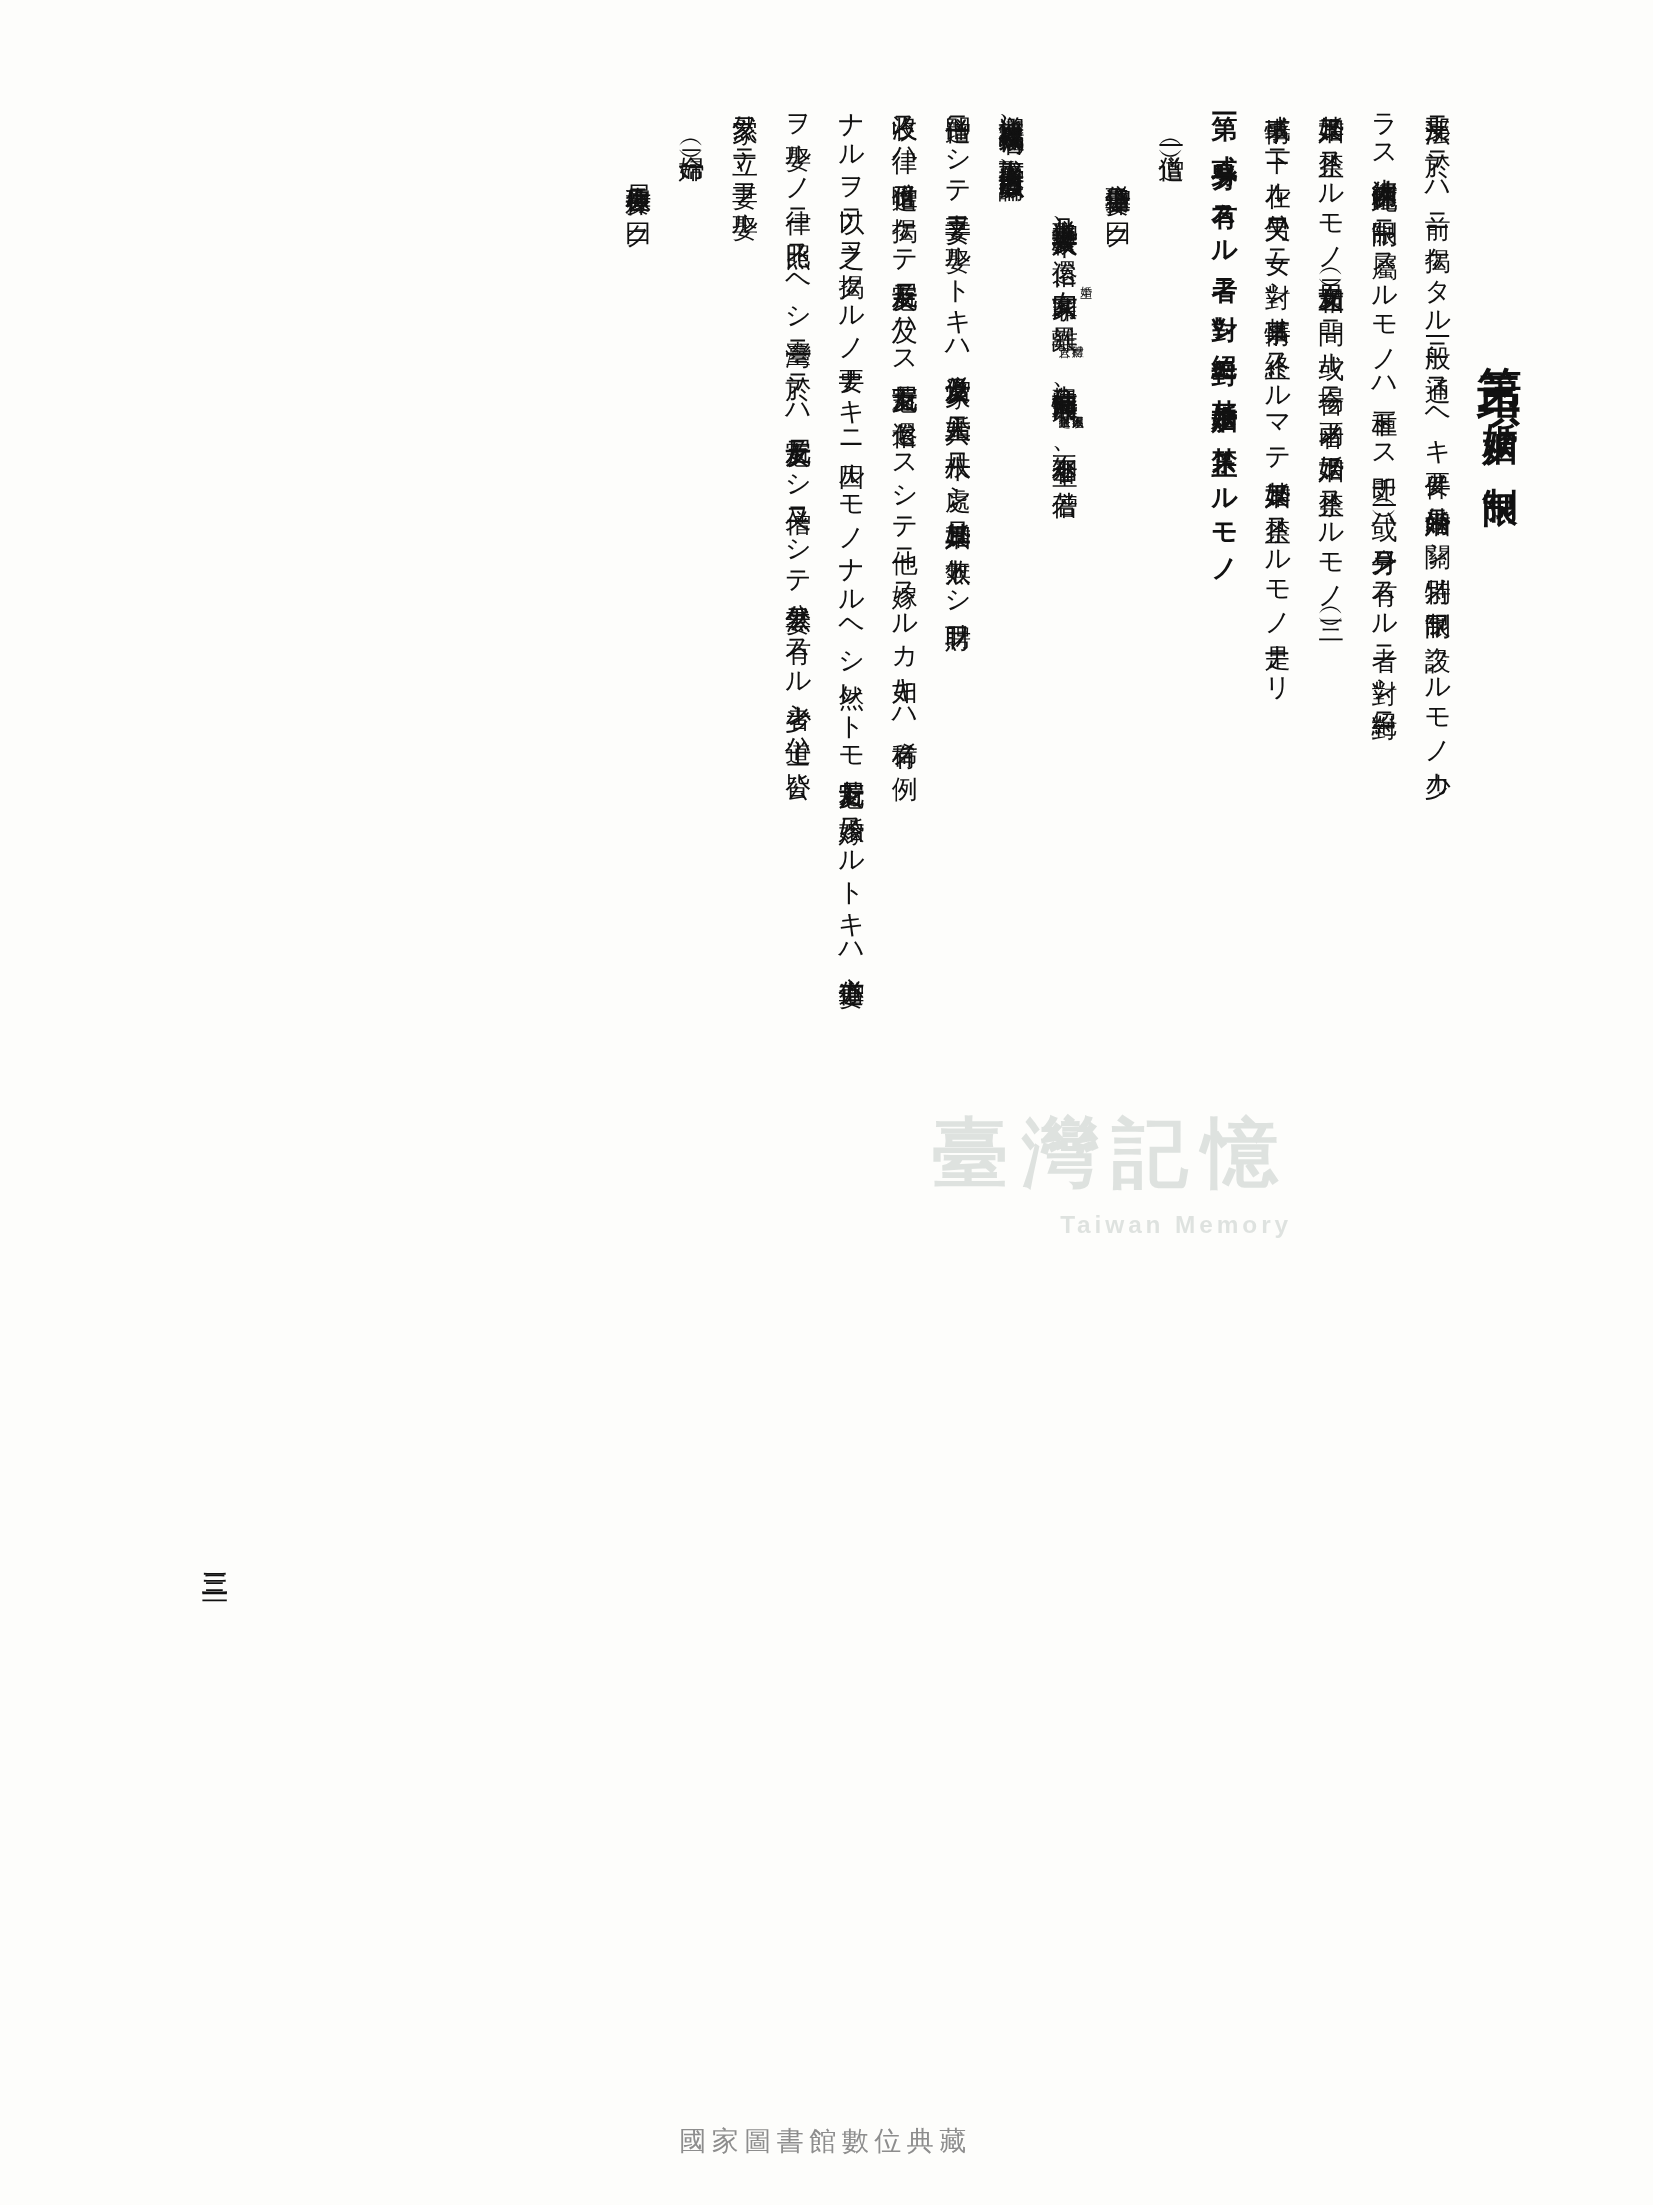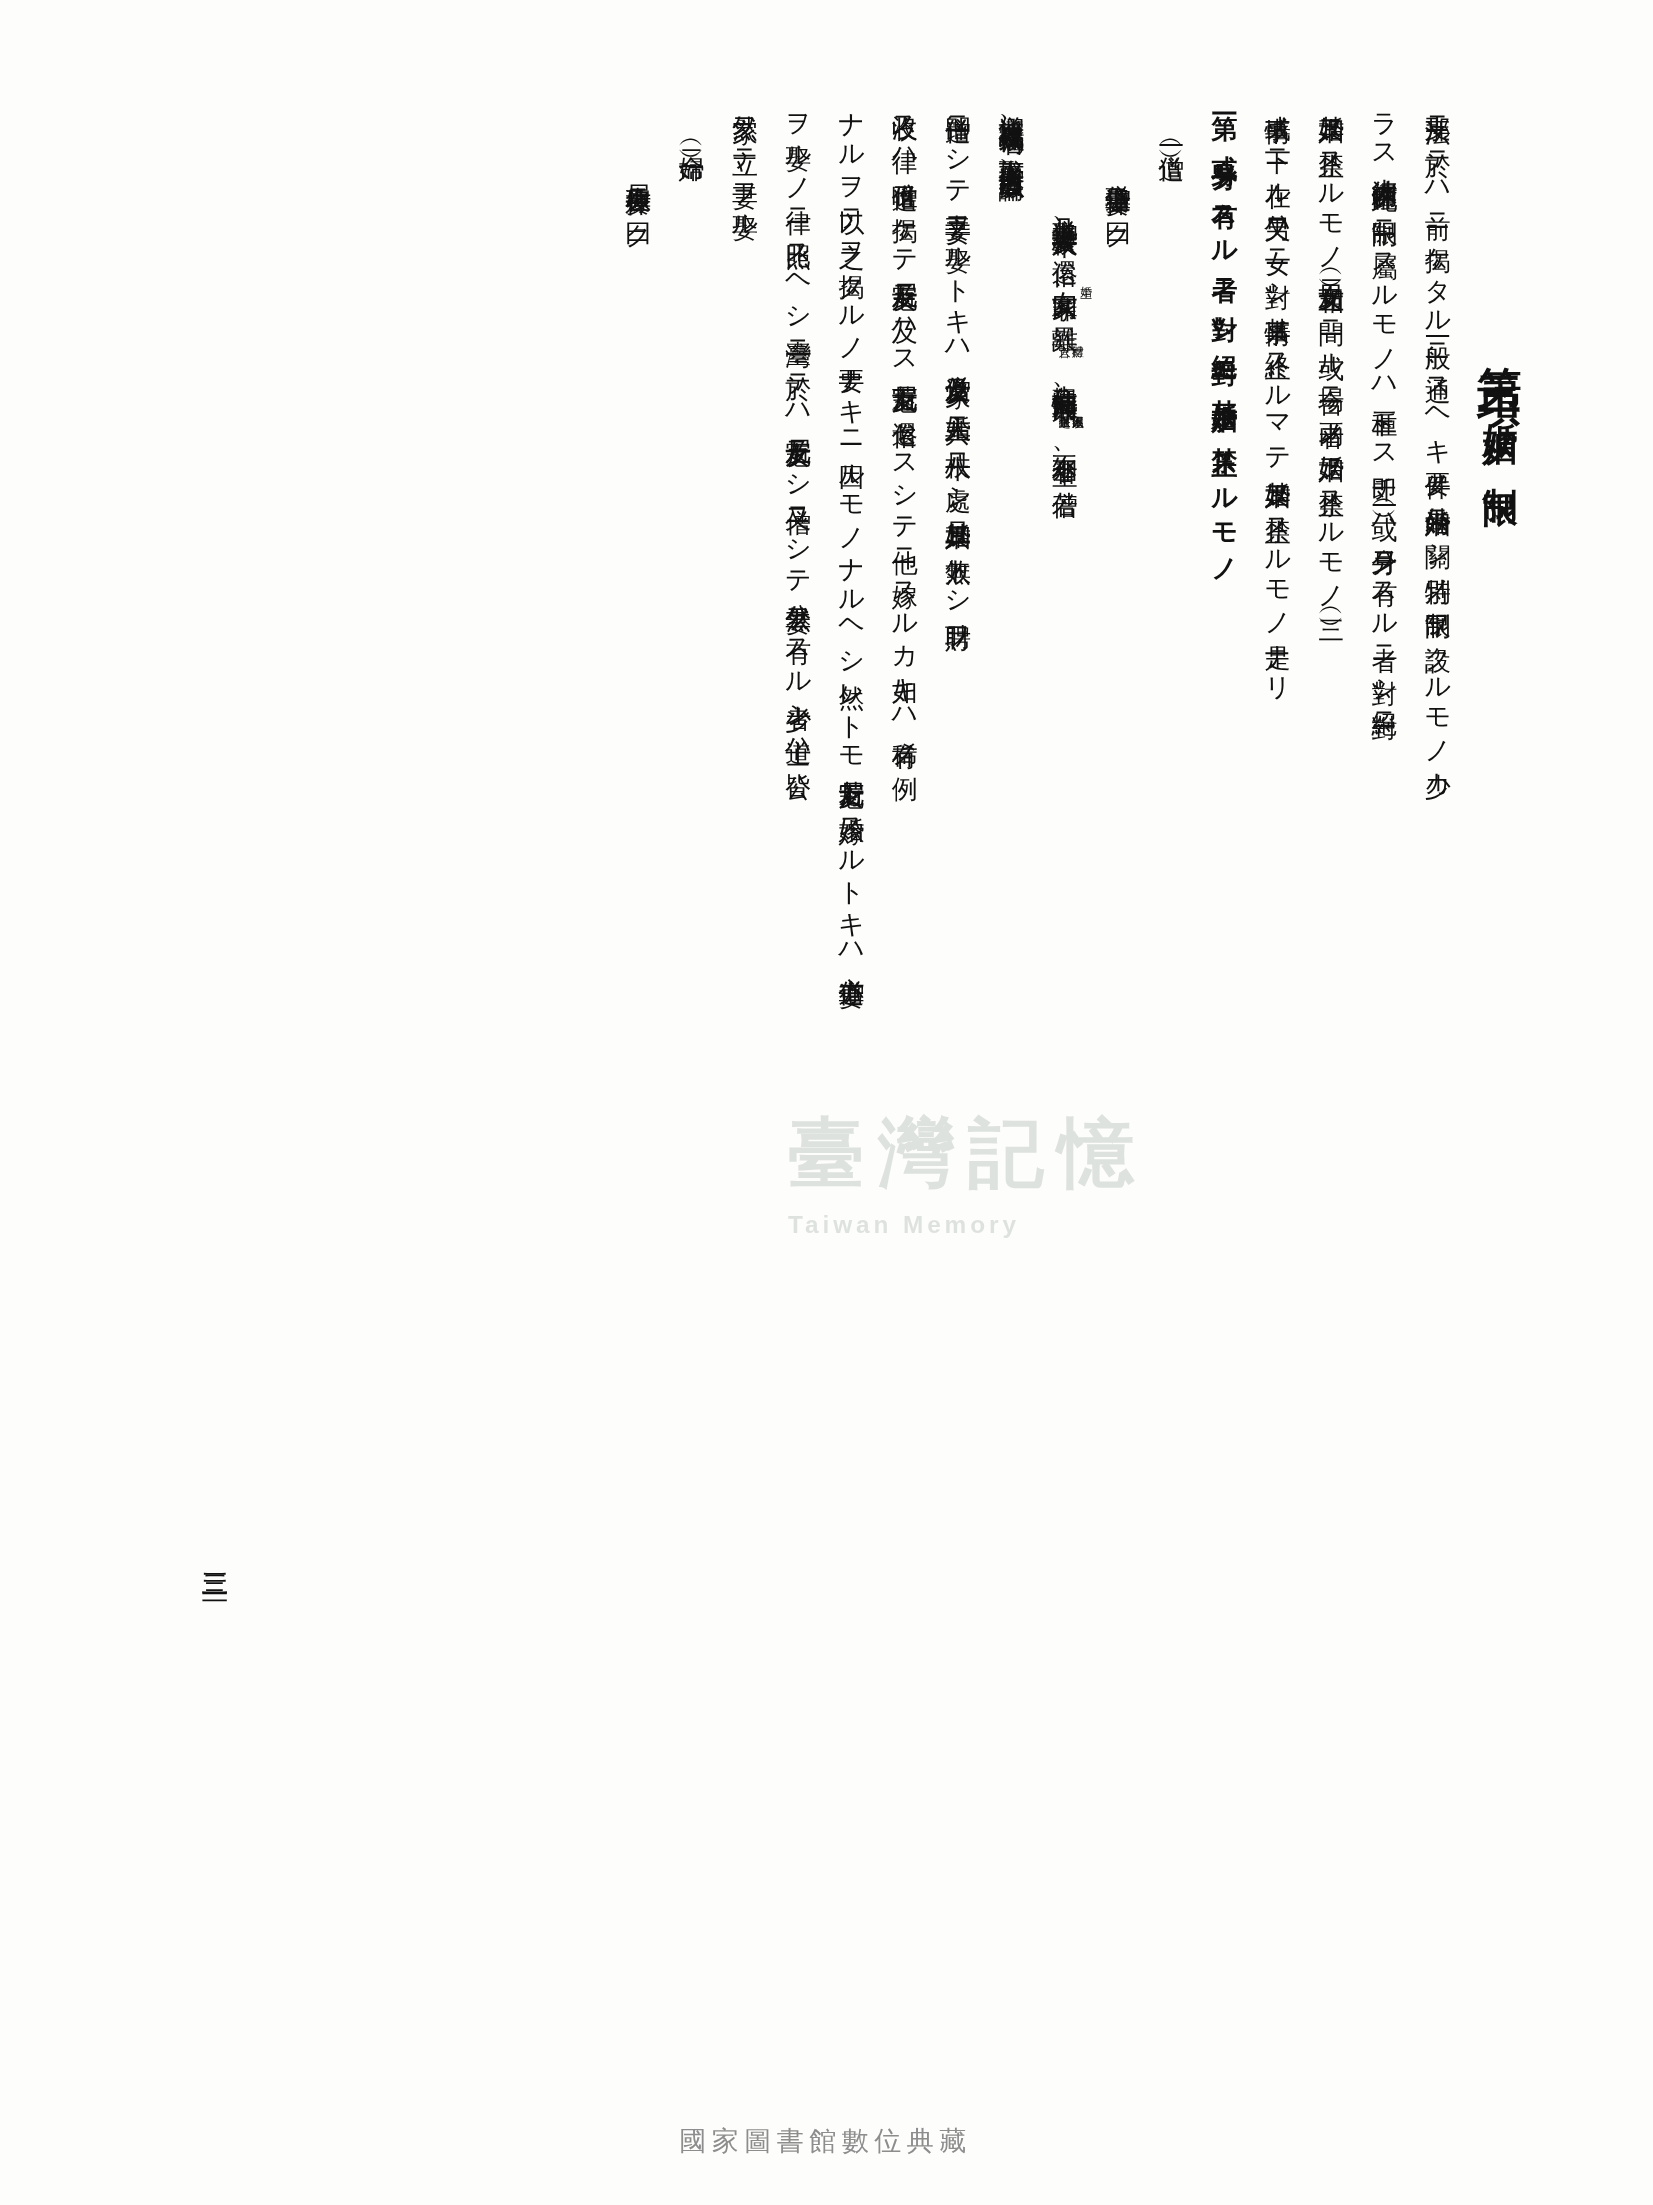--- a/index.html
+++ b/index.html
@@ -116,21 +116,21 @@
     color: #8d8d8d;
     font-family: "DejaVu Serif", serif;
   }
 
   
   #watermark {
     position: absolute;
     left: 788px;
     top: 1103px;
     width: 504px;
-    text-align: left;
+    text-align: right;
     pointer-events: none;
     opacity: 0.30;
     color: #9aa6a2;
   }
   #watermark .wm-cn {
     font-size: 76px;
     letter-spacing: 14px;
     font-weight: 700;
     white-space: nowrap;
   }

